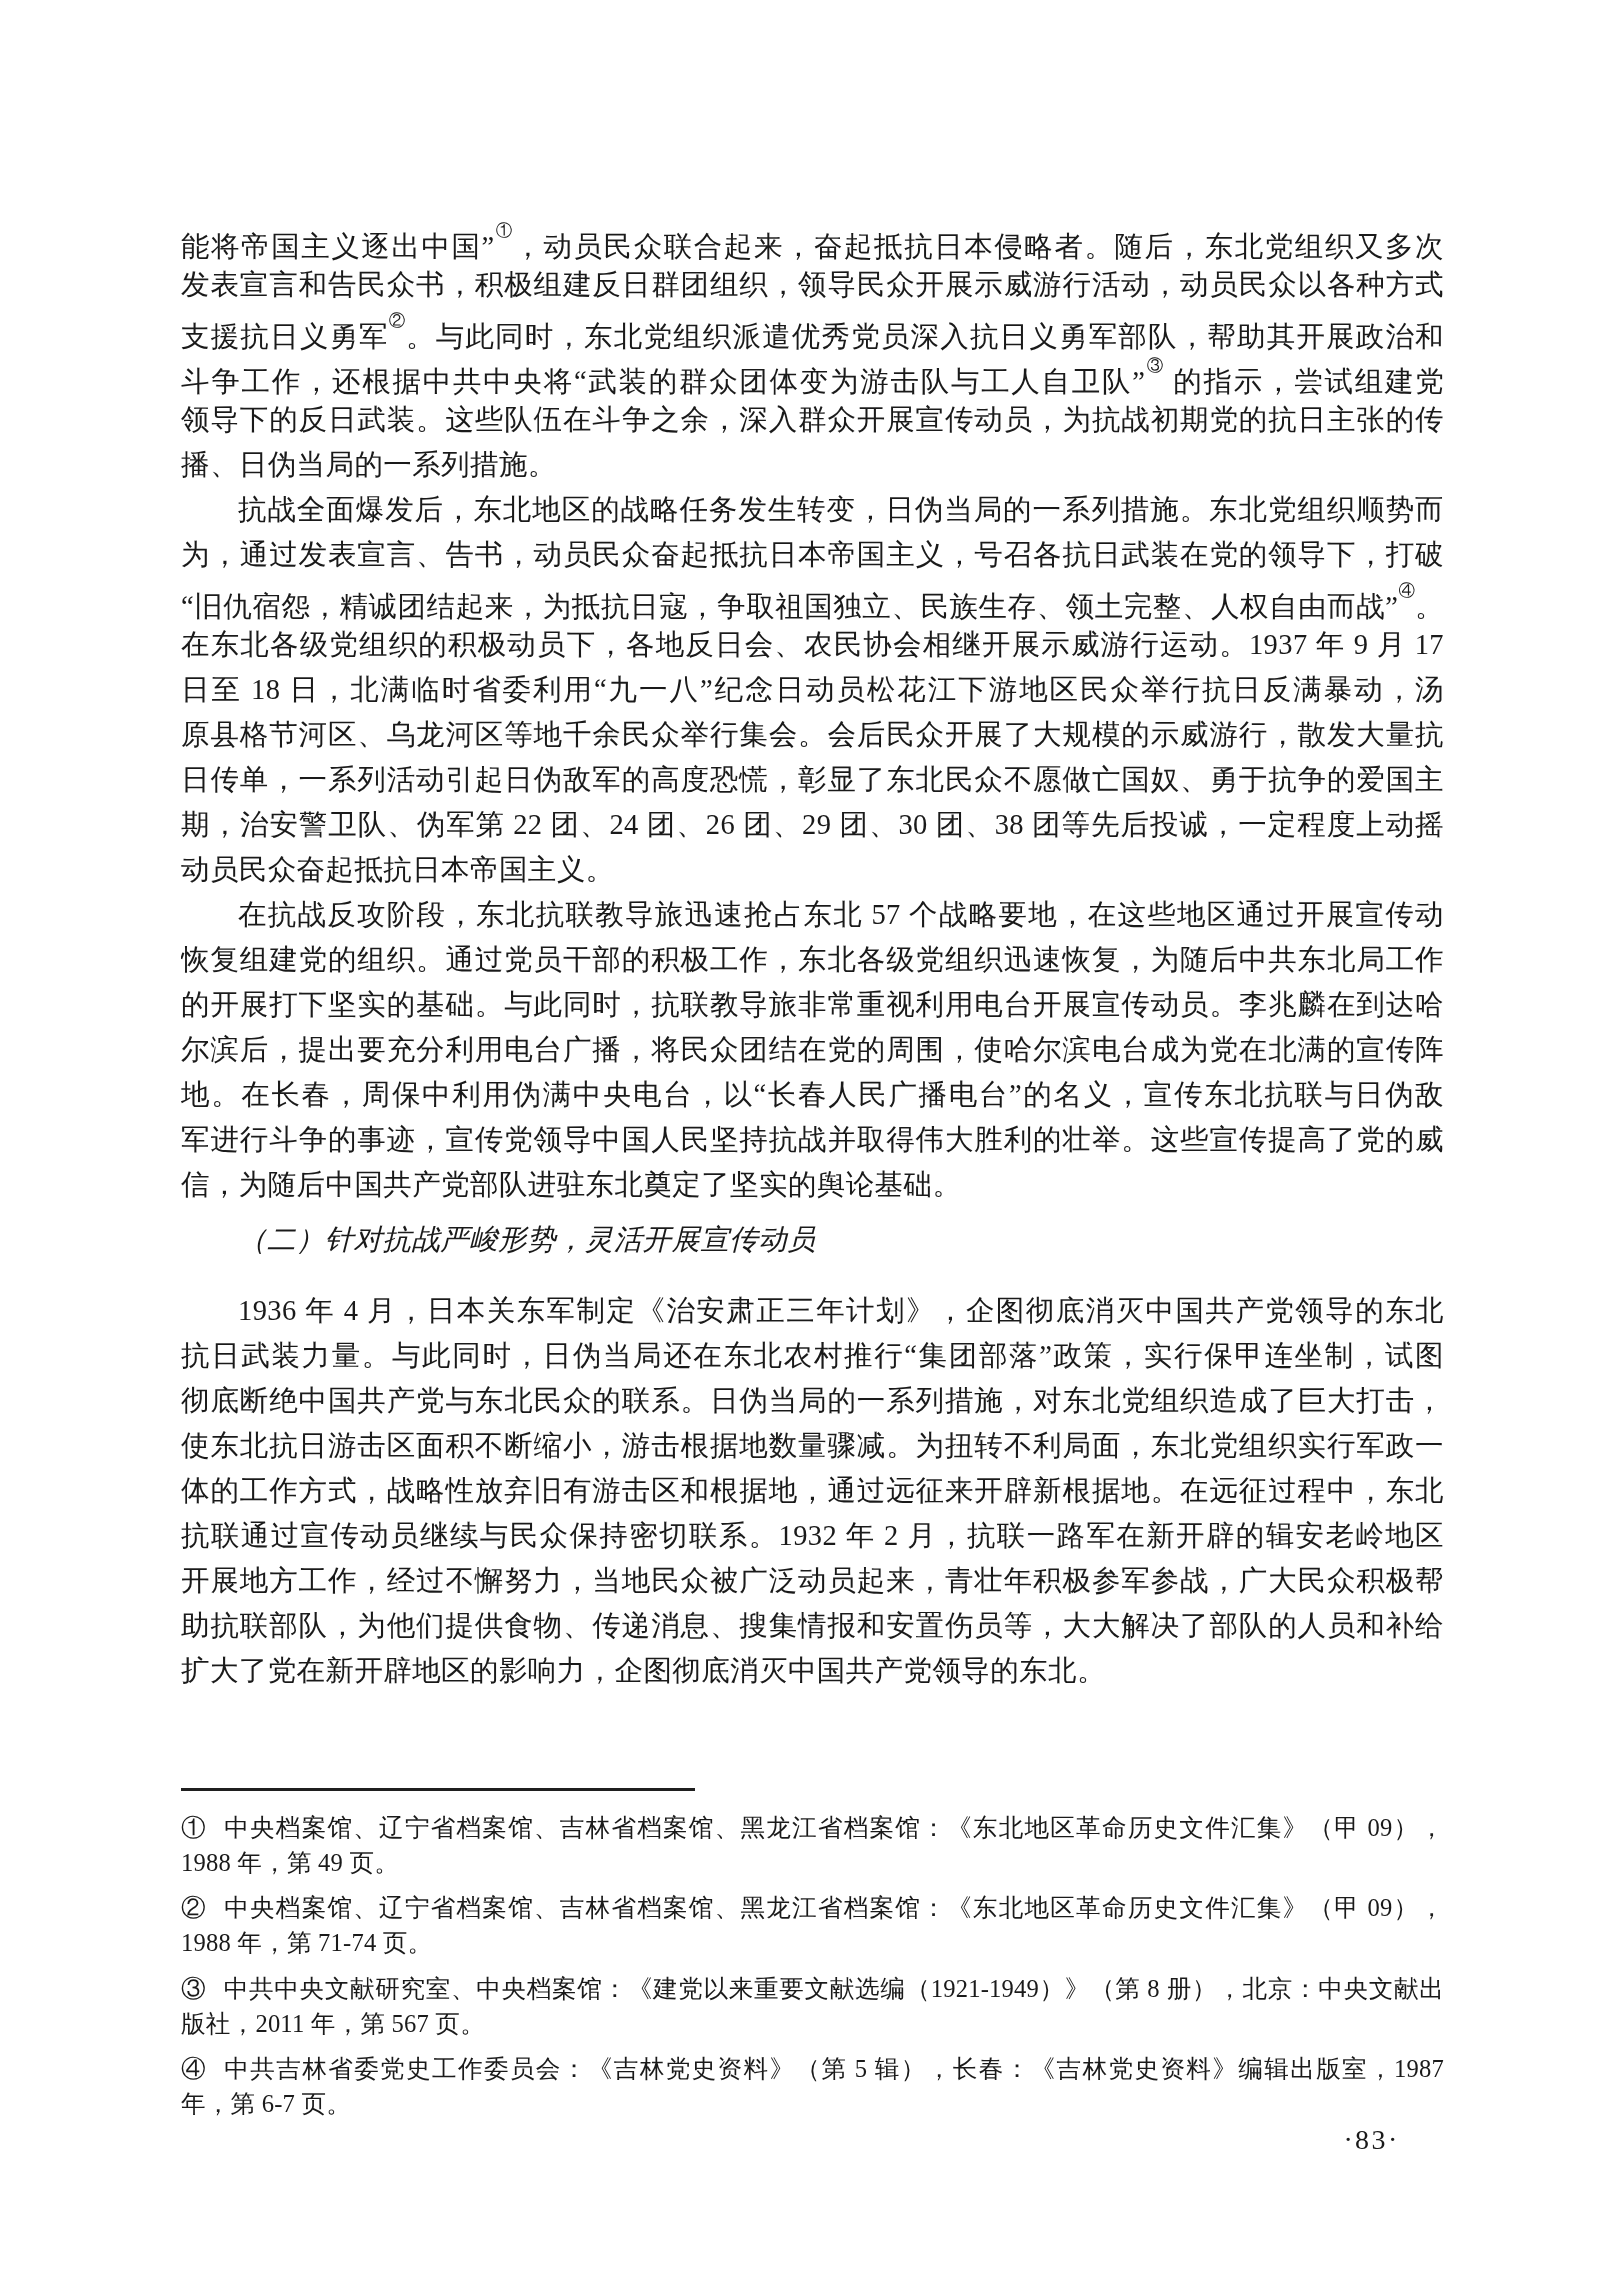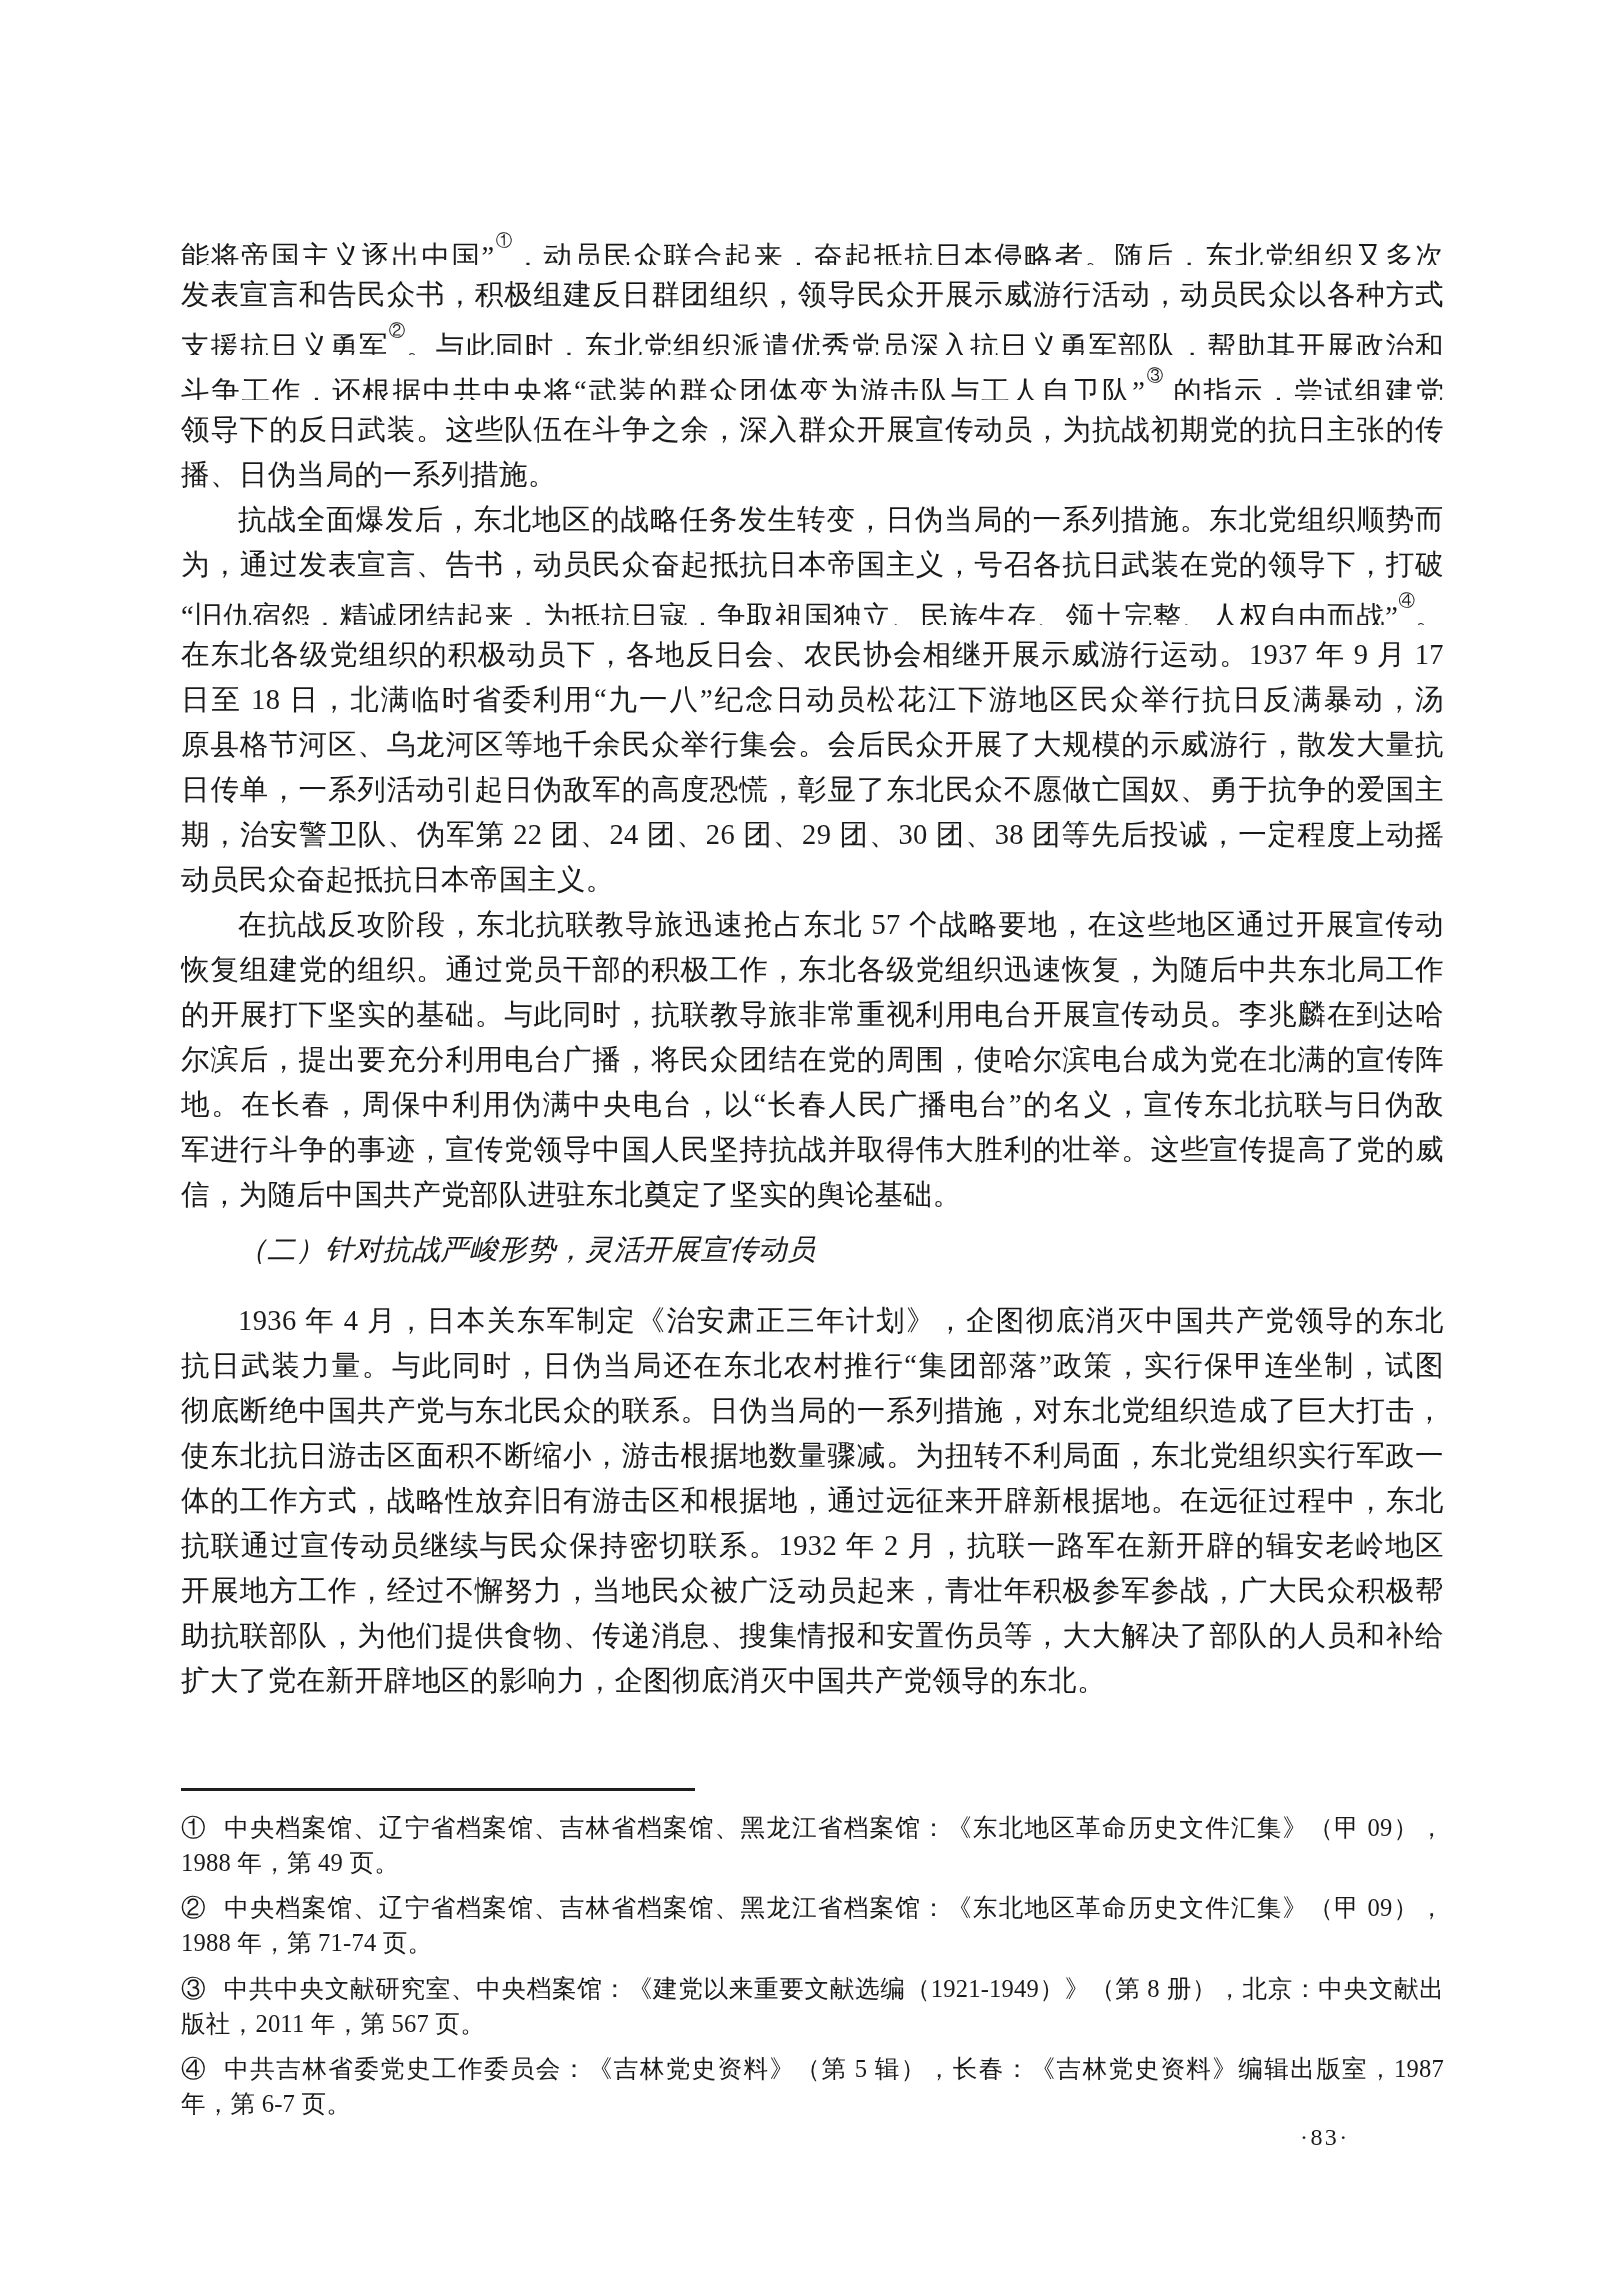--- a/index.html
+++ b/index.html
@@ -13,21 +13,21 @@
     font-family: "Liberation Serif", "DejaVu Serif", serif;
   }
   .body-text {
     position: absolute;
     left: 181px;
     top: 220px;
     width: 1263px;
   }
   .line {
     font-size: 28.5px;
-    line-height: 60px;
+    line-height: 39px;
     height: 45px;
     text-align: justify;
     text-align-last: justify;
     white-space: normal;
     overflow: hidden;
     letter-spacing: 0.4px;
   }
   .line.last {
     text-align-last: left;
   }
@@ -69,22 +69,22 @@
     letter-spacing: 0.2px;
   }
   .fn-mark {
     margin-right: 17.4px;
   }
   .page-number {
     position: absolute;
     top: 2124px;
     left: 1300px;
     width: 143px;
-    text-align: left;
-    font-size: 24px;
+    text-align: center;
+    font-size: 28px;
     letter-spacing: 2.4px;
   }
 </style>
 </head>
 <body>
 
 <div class="page">
   <div class="body-text" id="body-text">
       <div class="line">能将帝国主义逐出中国”<sup class="fnref">①</sup>，动员民众联合起来，奋起抵抗日本侵略者。随后，东北党组织又多次</div>
       <div class="line">发表宣言和告民众书，积极组建反日群团组织，领导民众开展示威游行活动，动员民众以各种方式</div>

